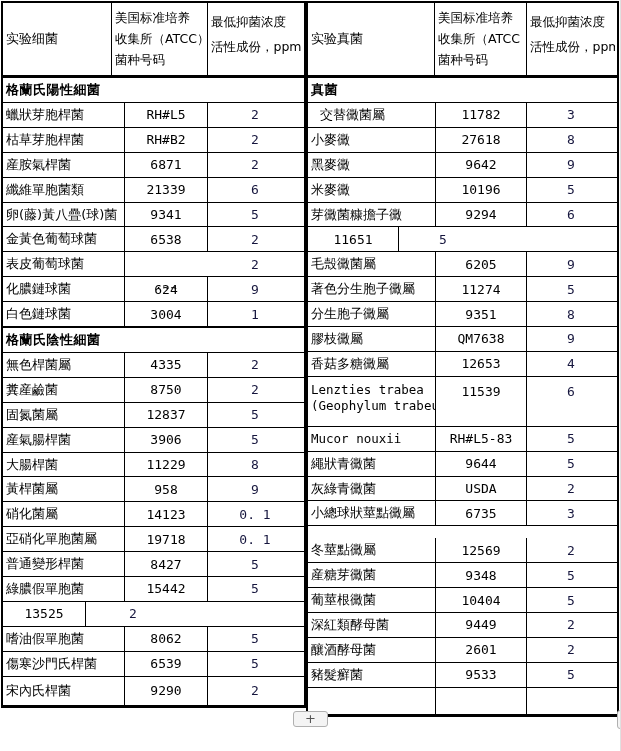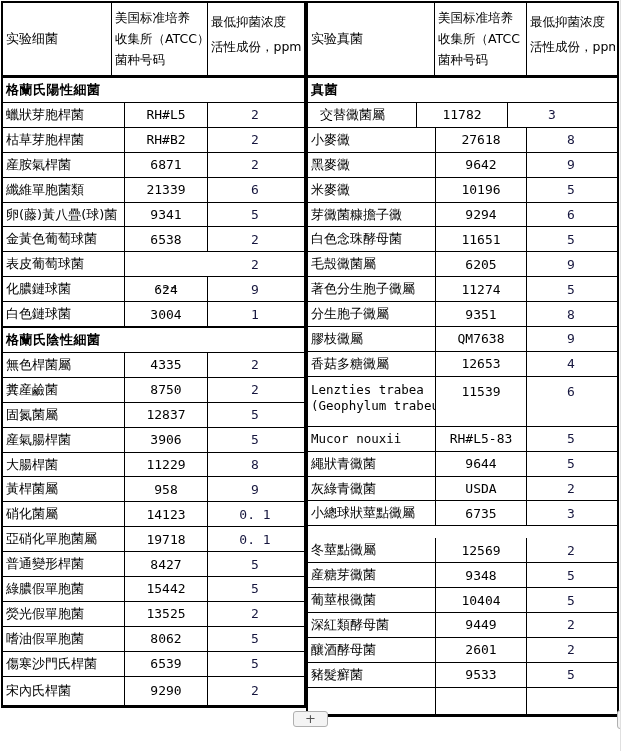--- a/index.html
+++ b/index.html
@@ -148,21 +148,20 @@
         <div class="cell name" style="width: 122px;">普通變形桿菌</div>
         <div class="cell num" style="width: 83px;">8427</div>
         <div class="cell num mic" style="width: 94px;">5</div>
       </div>
       <div class="row" style="height: 24.9px;">
         <div class="cell name" style="width: 122px;">綠膿假單胞菌</div>
         <div class="cell num" style="width: 83px;">15442</div>
         <div class="cell num mic" style="width: 94px;">5</div>
       </div>
       <div class="row" style="height: 24.9px;">
-        <div class="cell name" style="width: 122px;">熒光假單胞菌</div>
         <div class="cell num" style="width: 83px;">13525</div>
         <div class="cell num mic" style="width: 94px;">2</div>
       </div>
       <div class="row" style="height: 24.9px;">
         <div class="cell name" style="width: 122px;">嗜油假單胞菌</div>
         <div class="cell num" style="width: 83px;">8062</div>
         <div class="cell num mic" style="width: 94px;">5</div>
       </div>
       <div class="row" style="height: 24.9px;">
         <div class="cell name" style="width: 122px;">傷寒沙門氏桿菌</div>
@@ -185,21 +184,21 @@
         </div>
         <div class="cell hc3" style="width: 88px;">
           <div>最低抑菌浓度</div>
           <div>活性成份，ppm</div>
         </div>
       </div>
       <div class="row section" style="height: 26px;">
         <div class="cell section-cell" style="width: 309px; border-right: 0px;">真菌</div>
       </div>
       <div class="row" style="height: 24.9px;">
-        <div class="cell name" style="width: 109px; padding-left: 12px;">交替黴菌屬</div>
+        <div class="cell name" style="width: 128px; padding-left: 12px;">交替黴菌屬</div>
         <div class="cell num" style="width: 91px;">11782</div>
         <div class="cell num mic" style="width: 88px;">3</div>
       </div>
       <div class="row" style="height: 24.9px;">
         <div class="cell name" style="width: 128px;">小麥黴</div>
         <div class="cell num" style="width: 91px;">27618</div>
         <div class="cell num mic" style="width: 88px;">8</div>
       </div>
       <div class="row" style="height: 24.9px;">
         <div class="cell name" style="width: 128px;">黑麥黴</div>
@@ -210,21 +209,20 @@
         <div class="cell name" style="width: 128px;">米麥黴</div>
         <div class="cell num" style="width: 91px;">10196</div>
         <div class="cell num mic" style="width: 88px;">5</div>
       </div>
       <div class="row" style="height: 24.9px;">
         <div class="cell name" style="width: 128px;">芽黴菌糠擔子黴</div>
         <div class="cell num" style="width: 91px;">9294</div>
         <div class="cell num mic" style="width: 88px;">6</div>
       </div>
       <div class="row" style="height: 24.9px;">
-        <div class="cell name" style="width: 128px;">白色念珠酵母菌</div>
         <div class="cell num" style="width: 91px;">11651</div>
         <div class="cell num mic" style="width: 88px;">5</div>
       </div>
       <div class="row" style="height: 24.9px;">
         <div class="cell name" style="width: 128px;">毛殼黴菌屬</div>
         <div class="cell num" style="width: 91px;">6205</div>
         <div class="cell num mic" style="width: 88px;">9</div>
       </div>
       <div class="row" style="height: 24.9px;">
         <div class="cell name" style="width: 128px;">著色分生胞子黴屬</div>

